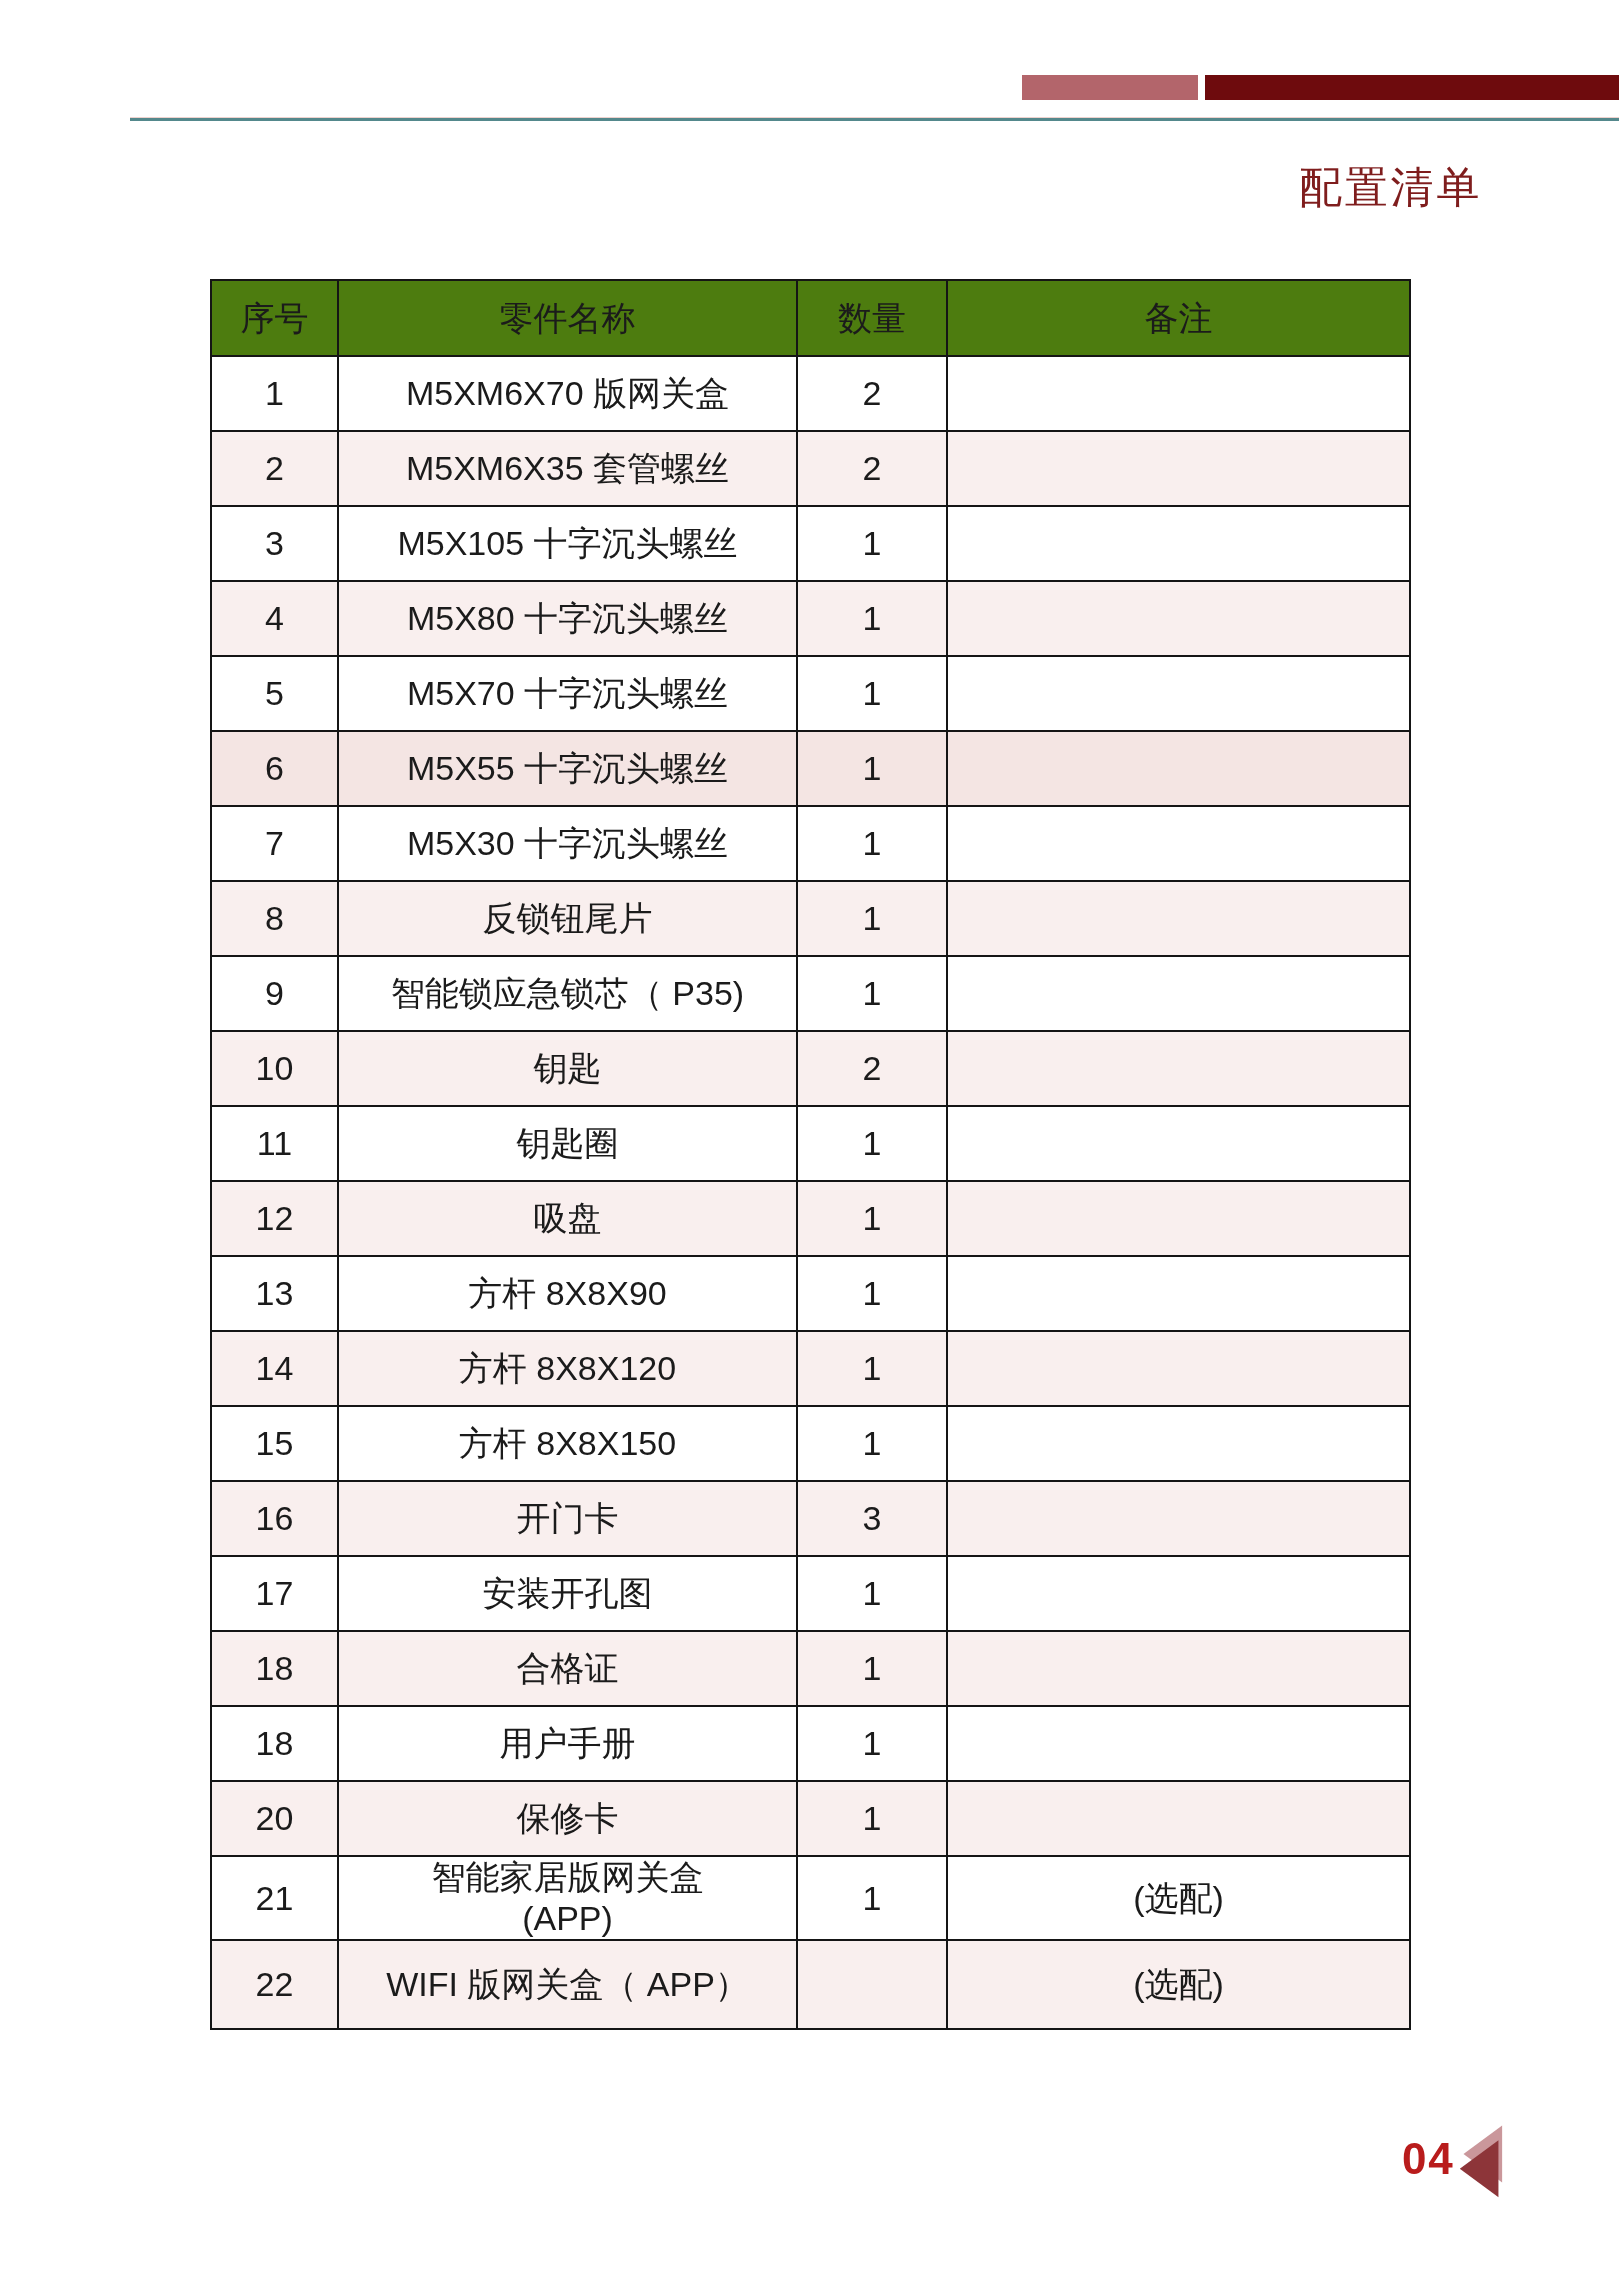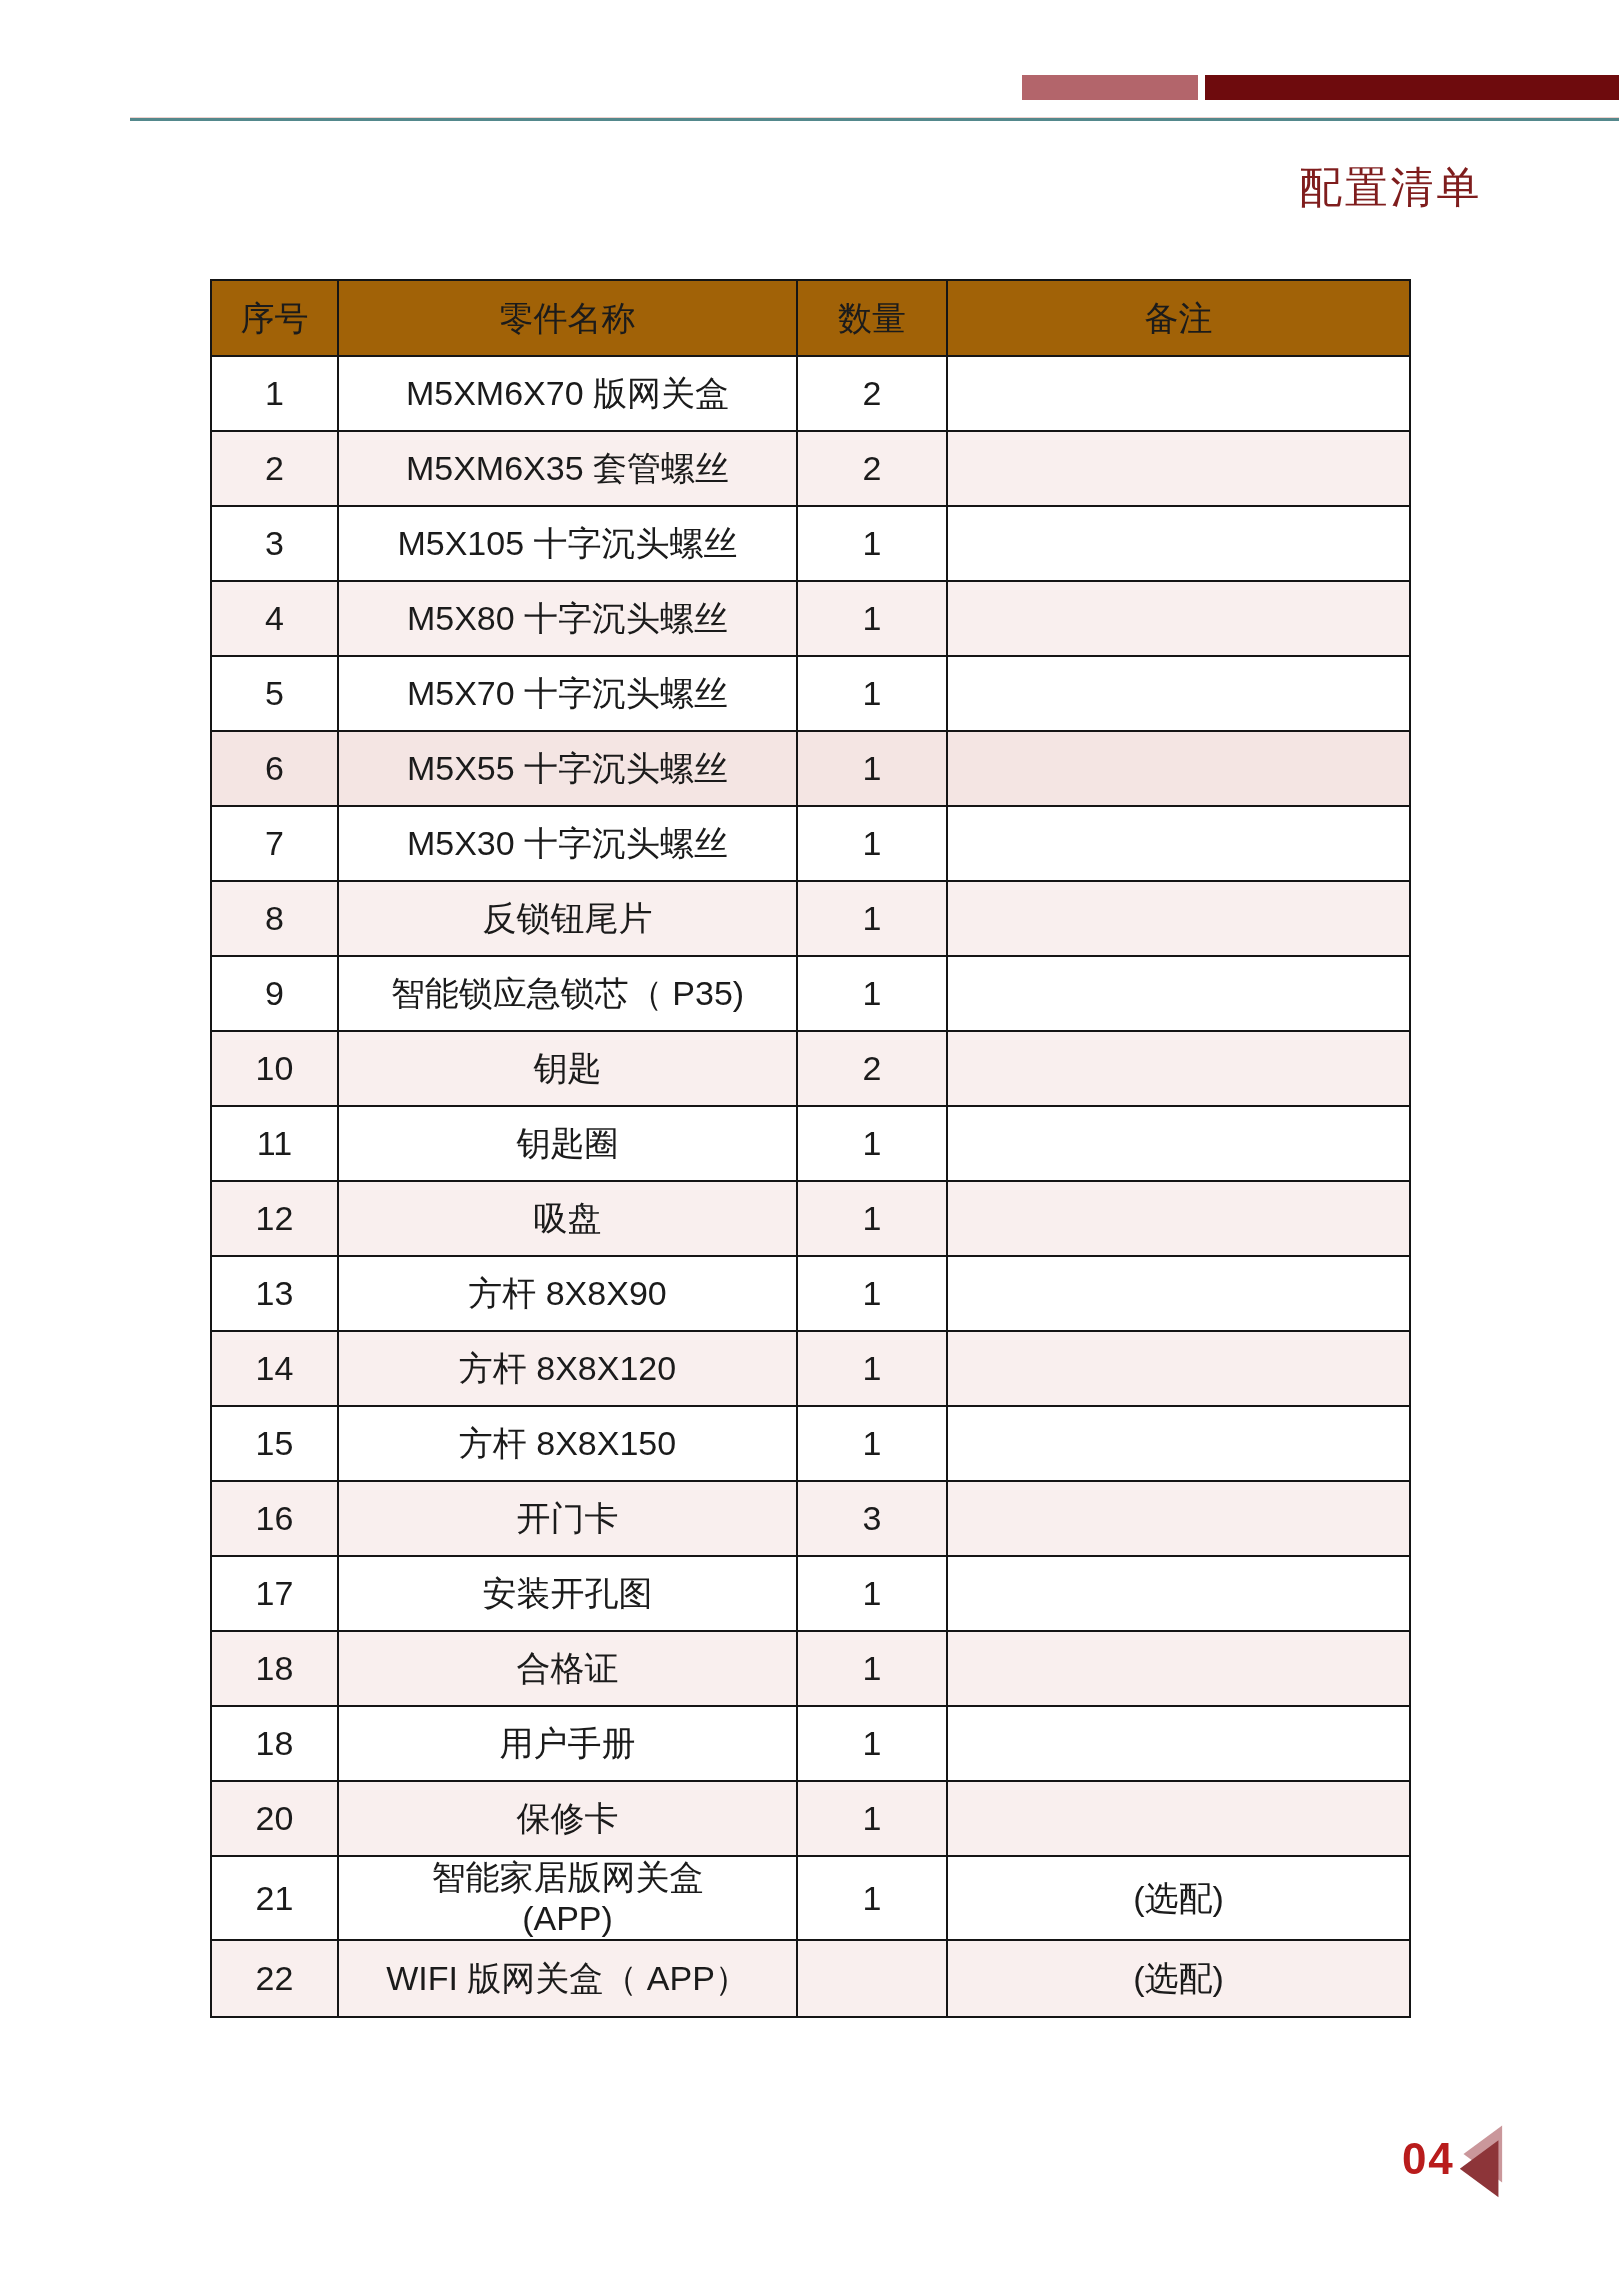--- a/index.html
+++ b/index.html
@@ -62,26 +62,26 @@
     vertical-align: middle;
     font-size: 34px;
     font-weight: normal;
     color: #1b1b1b;
     padding: 0 5.5px;
     white-space: pre-line;
     line-height: 1.2;
     overflow: hidden;
   }
   .parts-table thead tr { height: 76px; }
-  .parts-table thead th { background: #a16207; }
+  .parts-table thead th { background: #4d7c0f; }
   .parts-table tbody tr { height: 75px; }
   .parts-table tbody tr:nth-child(even) td { background: #f9efee; }
   .parts-table tbody tr:nth-child(6) td { background: #f4e5e3; }
   .parts-table tbody tr:nth-child(21) { height: 84px; padding-left: 40px; }
-  .parts-table tbody tr:nth-child(22) { height: 77px; }
+  .parts-table tbody tr:nth-child(22) { height: 89px; }
 
   
   .page-number {
     position: absolute;
     left: 1402px; top: 2134px;
     font-size: 44px;
     font-weight: bold;
     color: #b91c1c;
     letter-spacing: 1.8px;
   }

